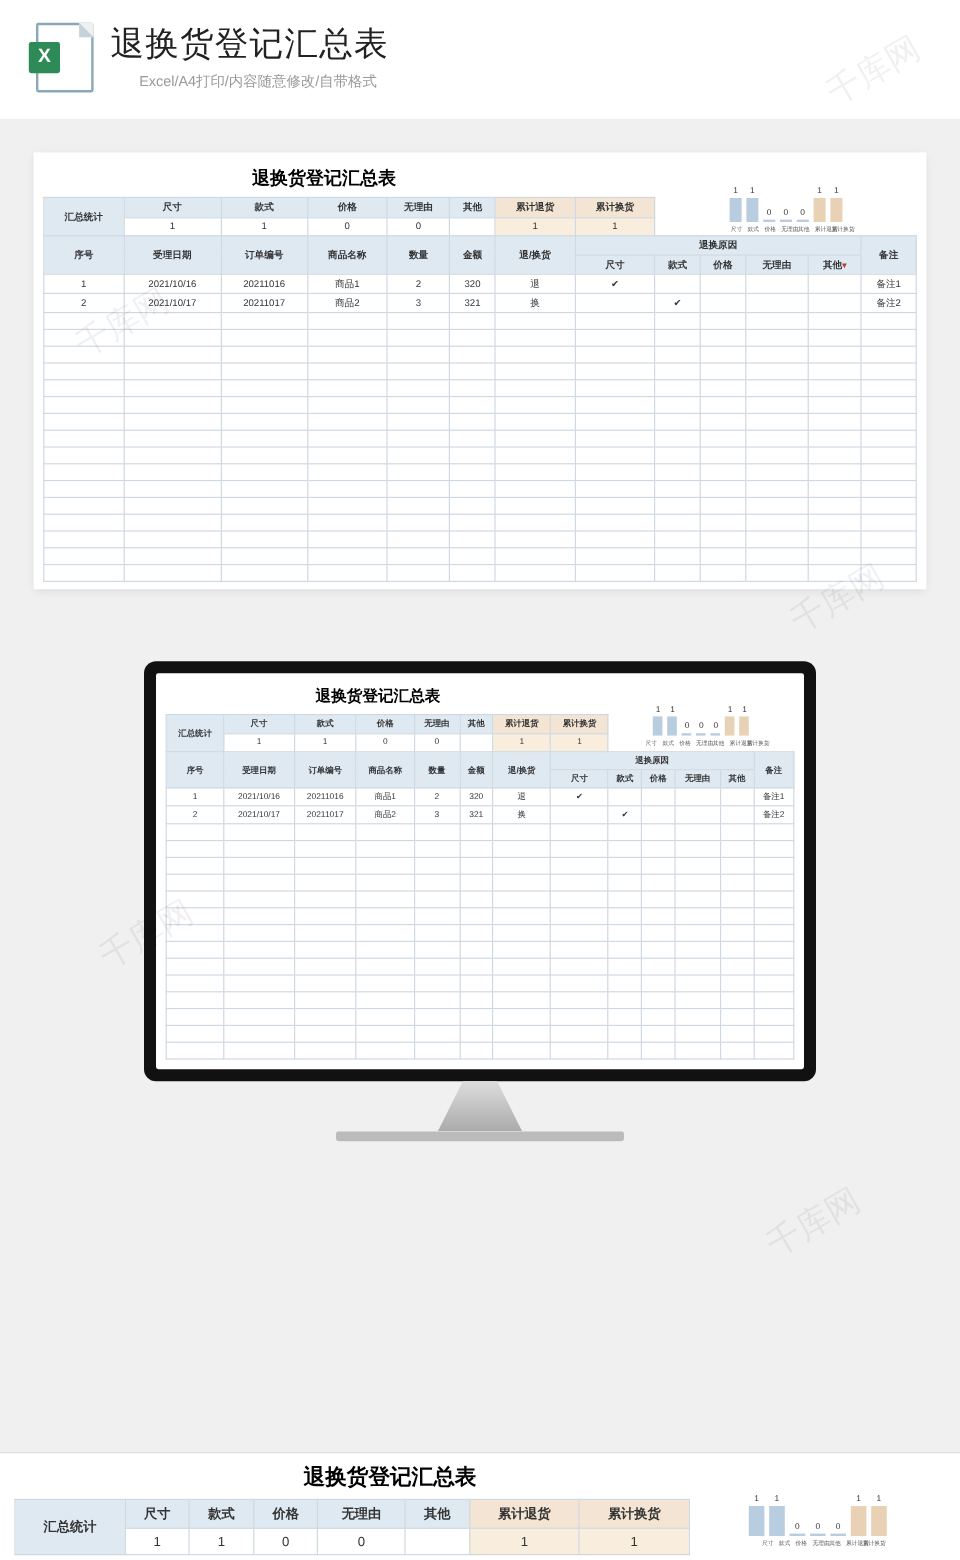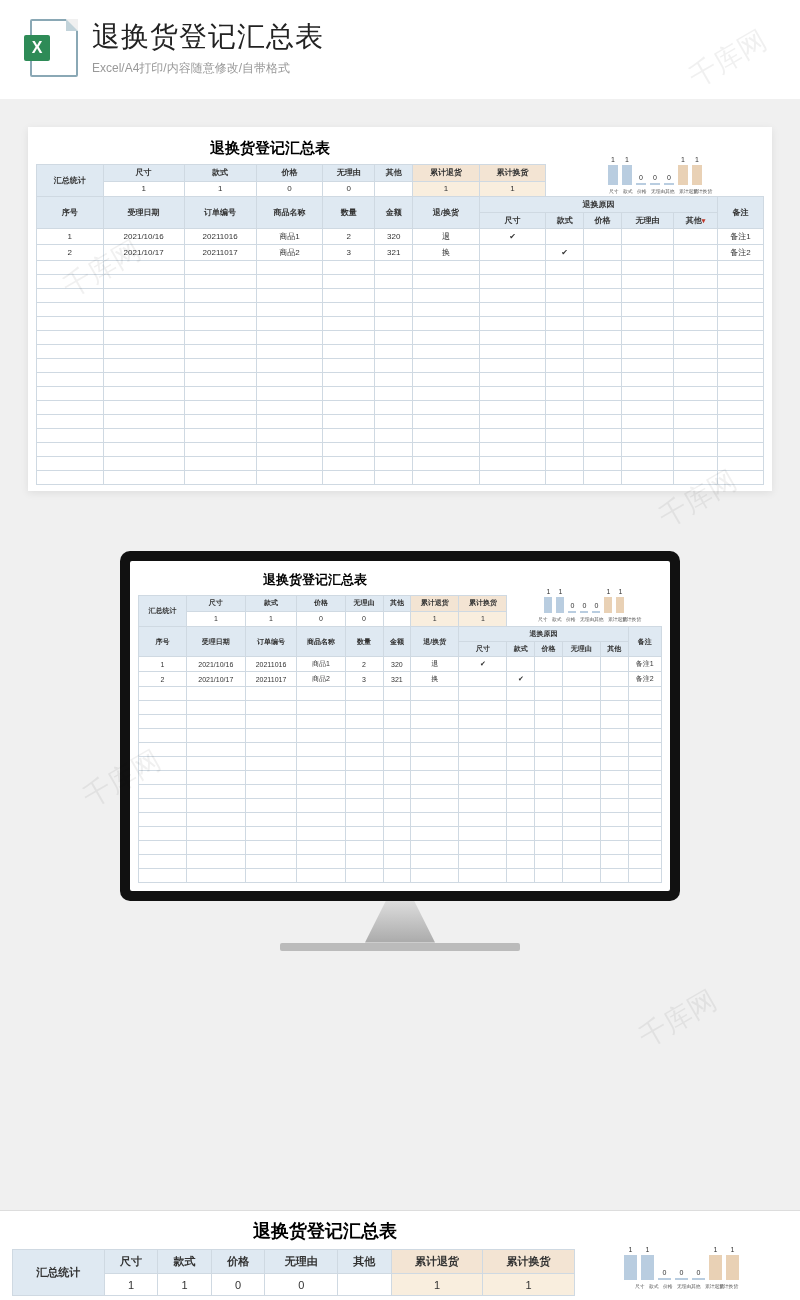--- a/index.html
+++ b/index.html
@@ -57,20 +57,21 @@
 .hero-text h1 {
   font-size: 28px;
   font-weight: 500;
   color: #222;
   letter-spacing: 1px;
 }
 .hero-text p {
   font-size: 12px;
   color: #999;
   margin-top: 4px;
+  margin-left: 24px;
 }
 .preview-card {
   background:#fff;
   margin: 28px;
   box-shadow: 0 2px 8px rgba(0,0,0,0.08);
   padding: 10px 8px 6px 8px;
 }
 .sheet-title {
   text-align:center;
   font-size:15px;

